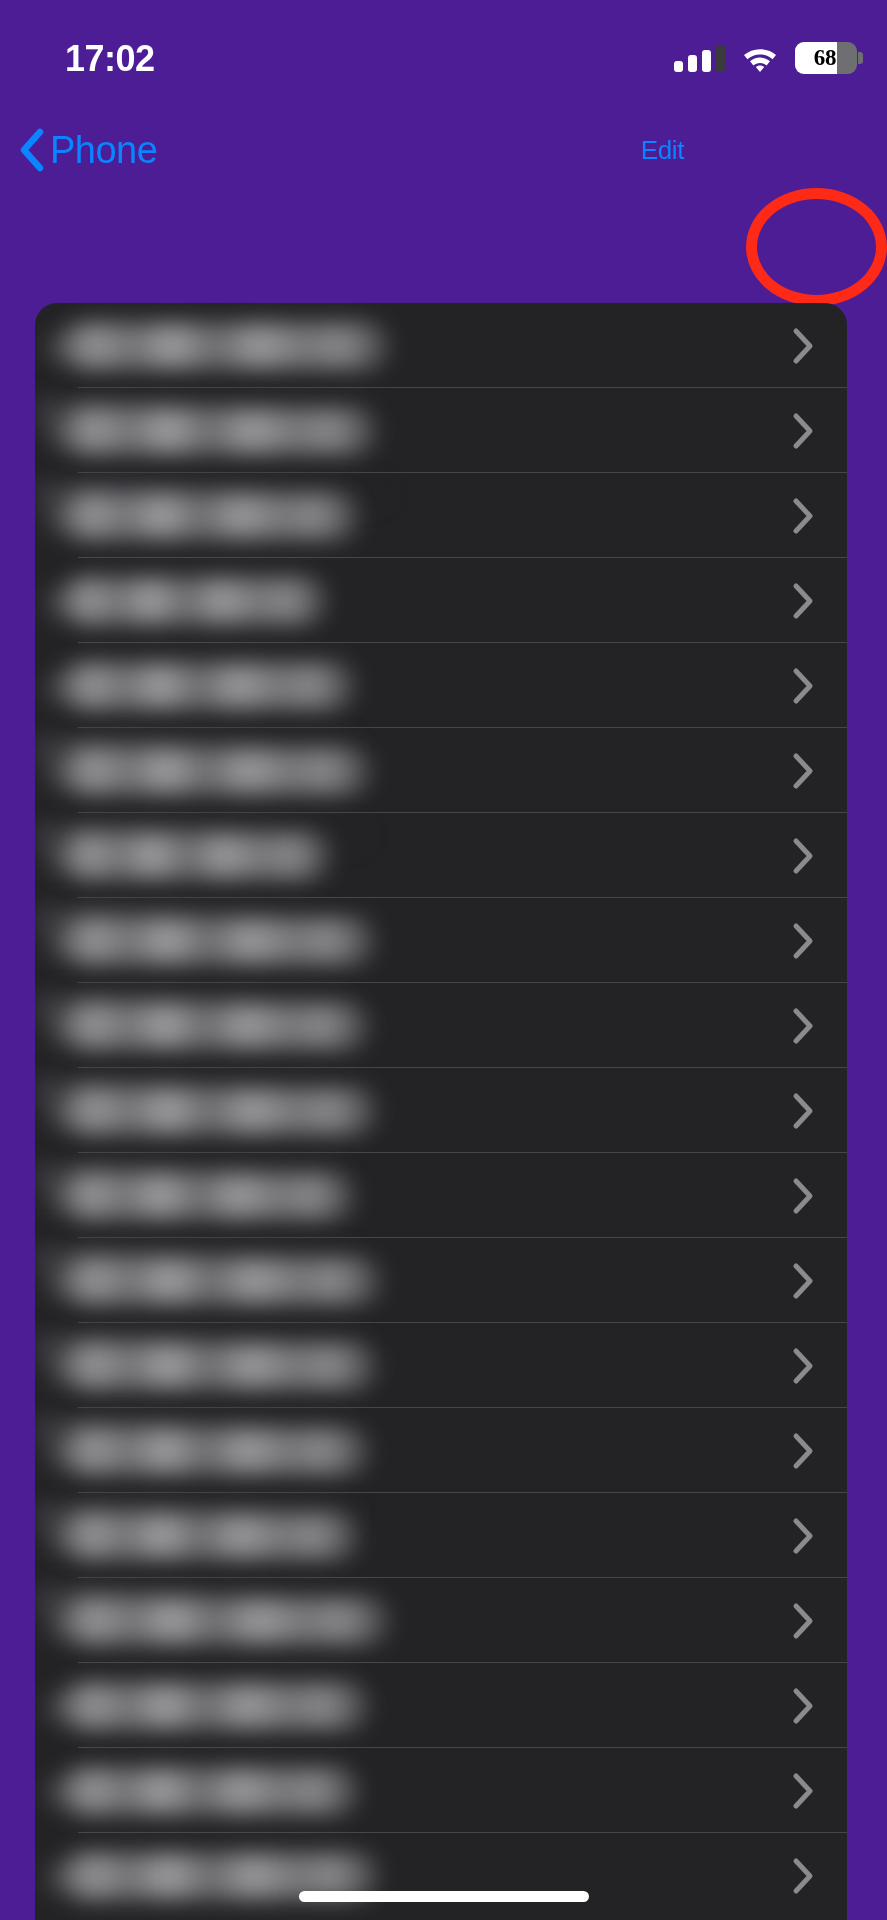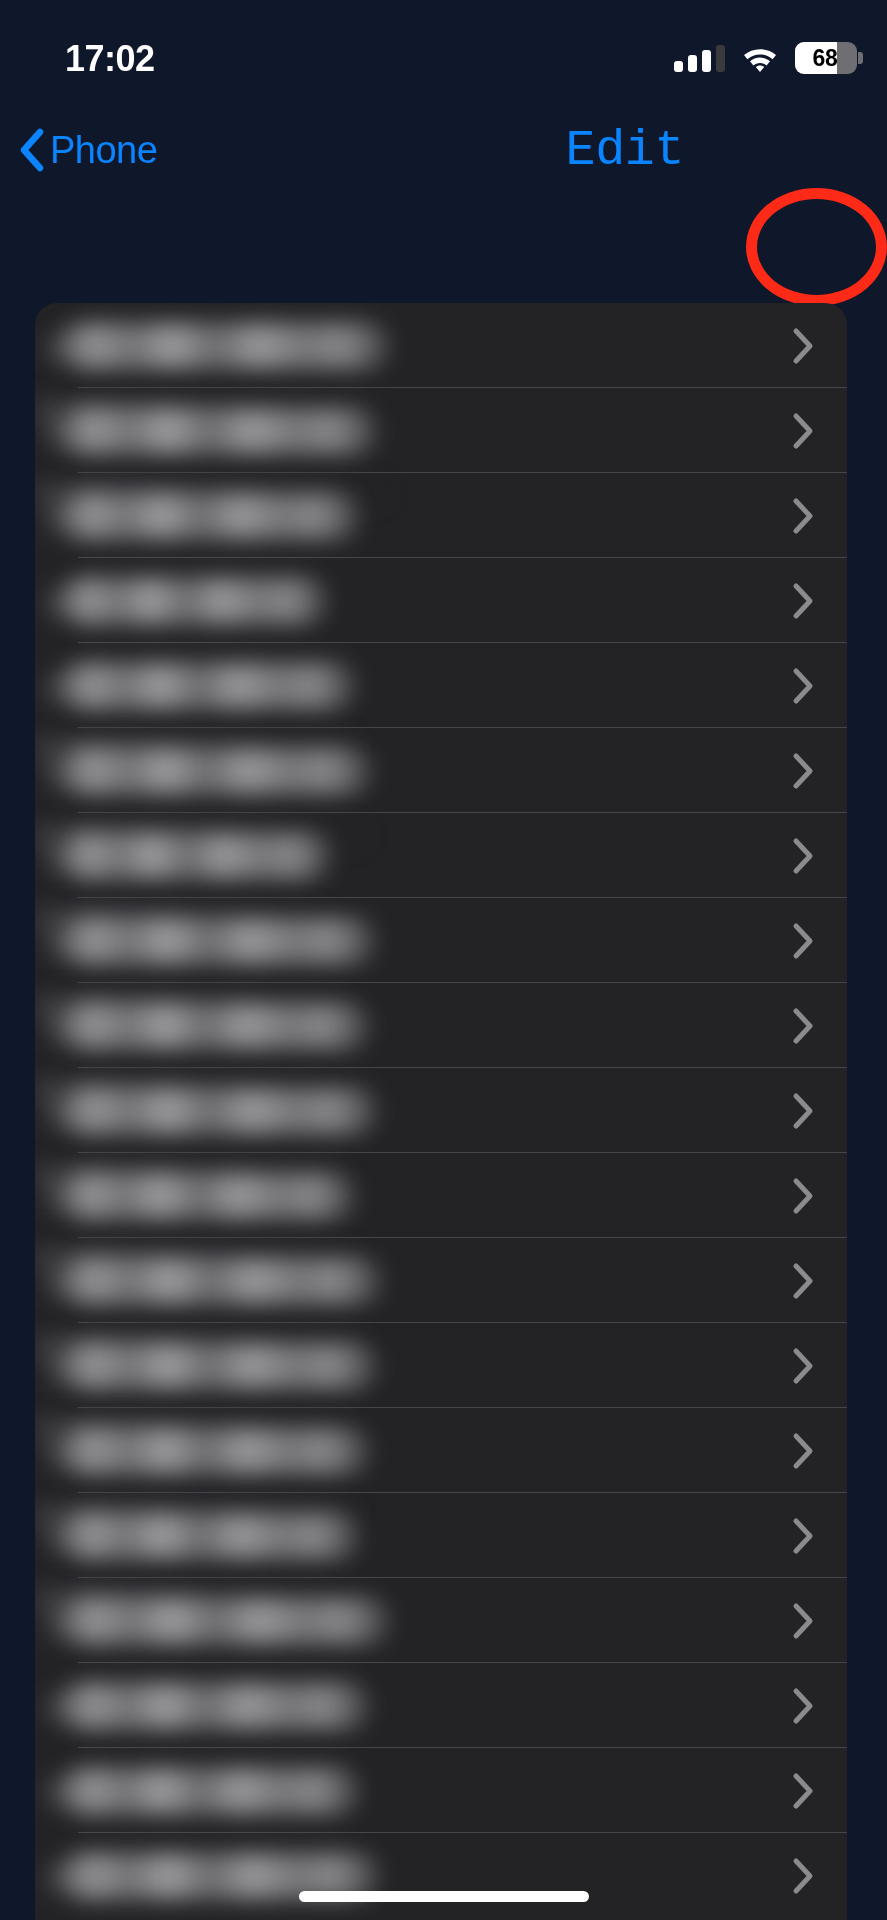--- a/index.html
+++ b/index.html
@@ -5,21 +5,21 @@
   * { margin:0; padding:0; box-sizing:border-box; }
   html, body {
     width: 887px; height: 1920px;
     background: #000;
     font-family: "Liberation Sans", sans-serif;
     overflow: hidden;
   }
   #screen {
     position: relative;
     width: 887px; height: 1920px;
-    background: #0f172a;
+    background: #4c1d95;
     overflow: hidden;
   }
 
   
   #status-bar {
     position: absolute; top: 0; left: 0;
     width: 887px; height: 100px;
   }
   #status-time {
     position: absolute;
@@ -27,20 +27,21 @@
     font-size: 36px;
     font-weight: bold;
     color: #fff;
     letter-spacing: -0.5px;
   }
   #status-right {
     position: absolute;
     right: 30px; top: 40px;
     display: flex; align-items: center; gap: 17px;
     height: 36px;
+    font-family: Liberation Serif, serif;
   }
   .sig-bars { display:flex; align-items:flex-end; gap:5px; height:27px; }
   .sig-bar { width: 9px; border-radius: 3px; background: #fff; }
   .sig-bar.b1 { height: 11px; }
   .sig-bar.b2 { height: 17px; }
   .sig-bar.b3 { height: 22px; }
   .sig-bar.b4 { height: 27px; background: #3a3a3c; }
 
   .wifi { position: relative; width: 36px; height: 27px; }
   .wifi svg { display:block; }
@@ -97,24 +98,23 @@
     transform: translateY(-50%);
     text-align: center;
     font-size: 37px; font-weight: bold;
     color: #fff;
     letter-spacing: -0.5px;
   }
   #edit-button {
     position: absolute;
     right: 29px; top: 50%;
     transform: translateY(-50%);
-    font-size: 50px; color: #0a84ff;
+    font-size: 26px; color: #0a84ff;
     letter-spacing: -0.4px;
     cursor: pointer;
-    font-family: Liberation Mono, monospace;
   }
   #highlight-circle {
     position: absolute;
     left: 746px; top: 88px;
     width: 141px; height: 118px;
     border: 11px solid #fc2a16;
     border-radius: 50%;
     pointer-events: none;
   }
 

